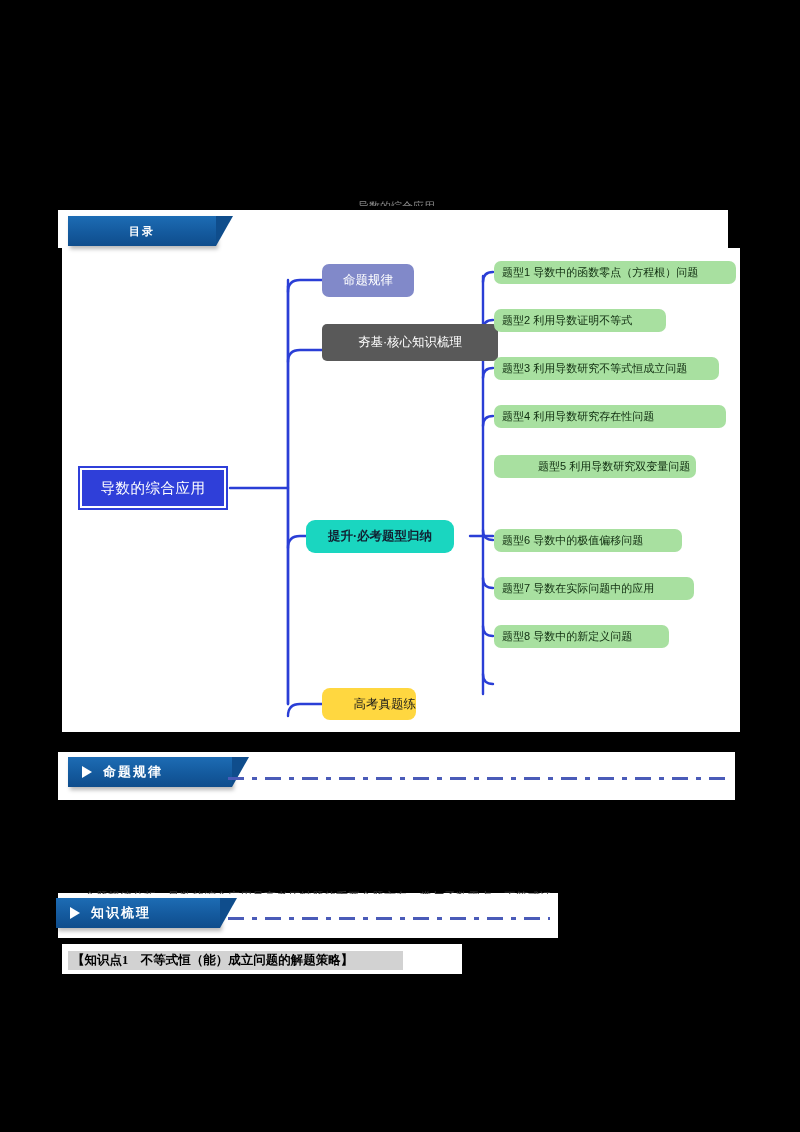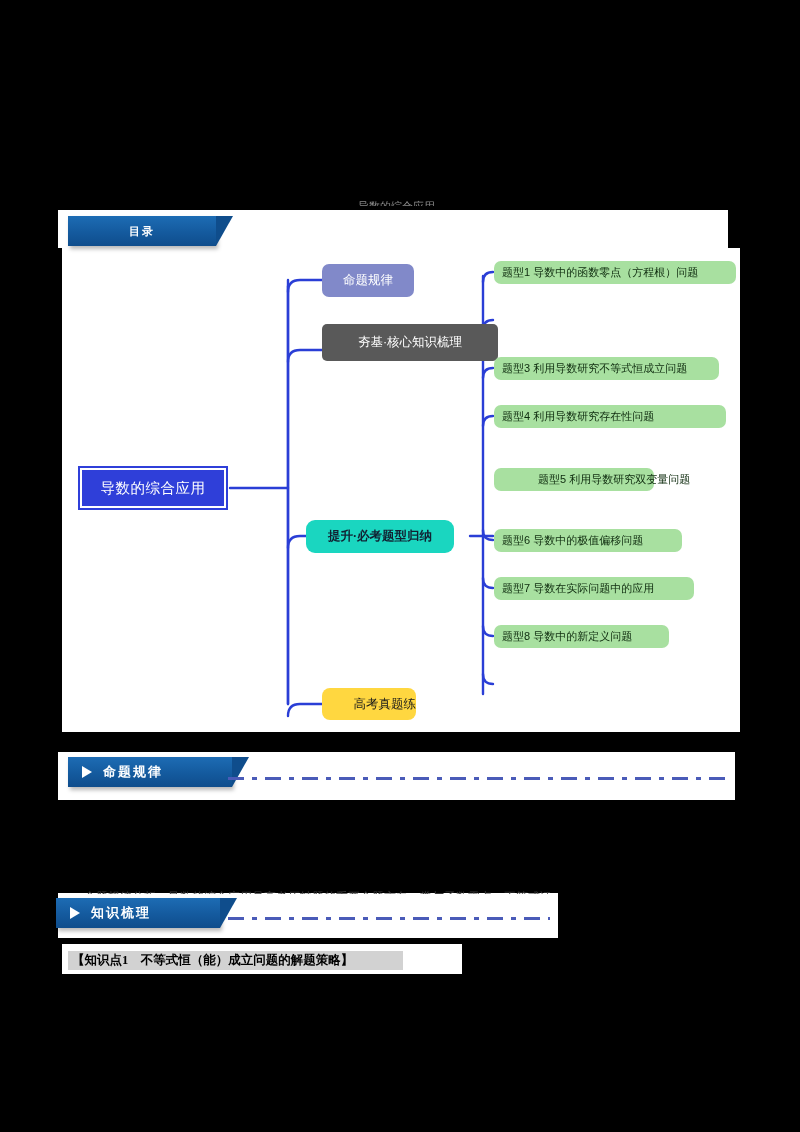--- a/index.html
+++ b/index.html
@@ -157,27 +157,30 @@
     <div class="node n1" id="node-b3">
       <span>提升·必考题型归纳</span>
     </div>
     <div class="node n1" id="node-b4">
       <span>高考真题练</span>
     </div>
 
     <div class="leaf" style="top:13px;width:242px;">
       <span>题型1 导数中的函数零点（方程根）问题</span>
     </div>
+    <div class="leaf" style="top:61px;width:172px;">
+      <span>题型2 利用导数证明不等式</span>
+    </div>
     <div class="leaf" style="top:109px;width:225px;">
       <span>题型3 利用导数研究不等式恒成立问题</span>
     </div>
     <div class="leaf" style="top:157px;width:232px;">
       <span>题型4 利用导数研究存在性问题</span>
     </div>
-    <div class="leaf" style="top:220px;width:160px;padding-left:44px;">
+    <div class="leaf" style="top:207px;width:202px;padding-left:44px;">
       <span>题型5 利用导数研究双变量问题</span>
     </div>
     <div class="leaf" style="top:281px;width:188px;">
       <span>题型6 导数中的极值偏移问题</span>
     </div>
     <div class="leaf" style="top:329px;width:200px;">
       <span>题型7 导数在实际问题中的应用</span>
     </div>
     <div class="leaf" style="top:377px;width:175px;">
       <span>题型8 导数中的新定义问题</span>

